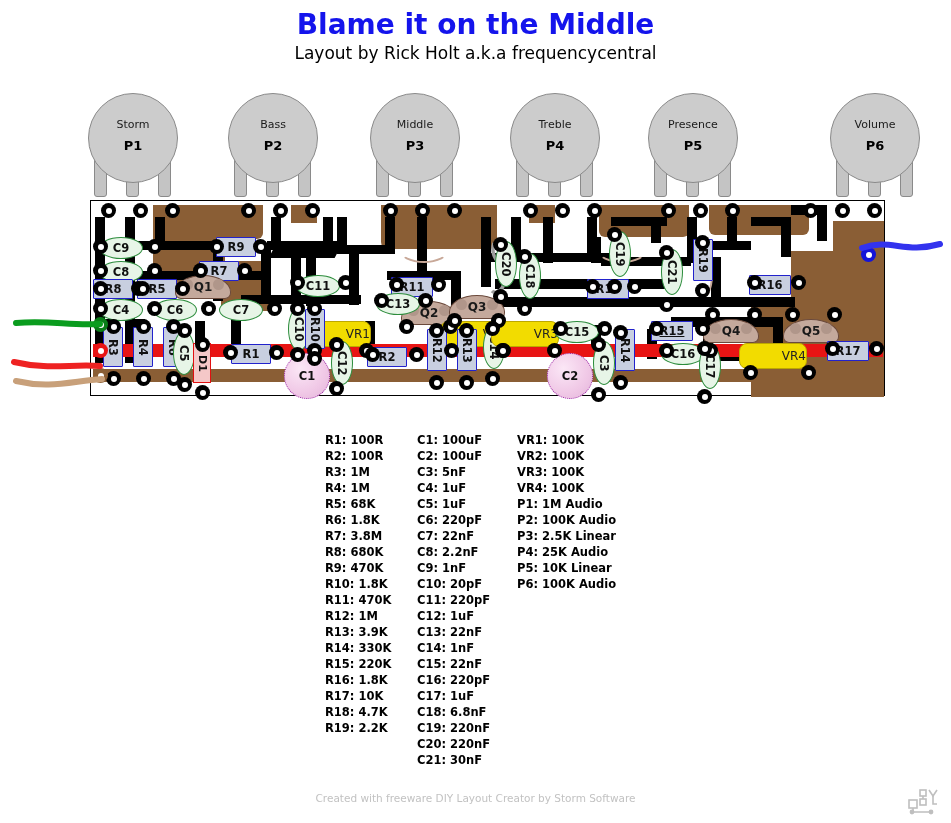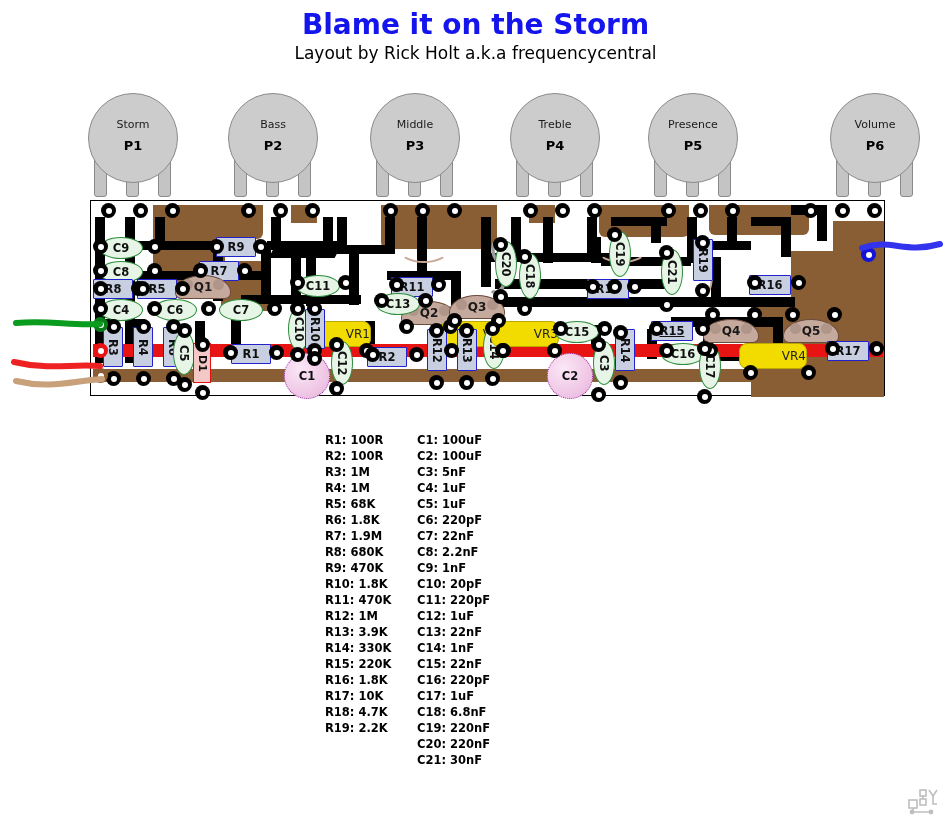--- a/index.html
+++ b/index.html
@@ -83,21 +83,21 @@
   #col-v{width:120px;}
 
   
   #footer{position:absolute;left:0;top:791px;width:951px;text-align:center;
       font-size:10.5px;color:#c2c2c2;line-height:14px;}
   #logo{position:absolute;left:905px;top:786px;width:34px;height:30px;}
 </style>
 </head>
 <body>
 
-<div id="title-main">Blame it on the Storm</div>
+<div id="title-main">Blame it on the Middle</div>
 <div id="title-sub">Layout by Rick Holt a.k.a frequencycentral</div>
 
 <div id="pots">
     <div class="pot-wrap" style="left: 88px; top: 93px; width: 90px; height: 112px;">
       <div class="pot-lug" style="left:6px;"></div>
       <div class="pot-lug" style="left:38px;"></div>
       <div class="pot-lug" style="left:70px;"></div>
       <div class="pot-body"></div>
       <div class="pot-name">Storm</div>
       <div class="pot-num">P1</div>
@@ -513,21 +513,21 @@
 </svg>
 
 <div id="bom">
   <div class="col" id="col-r">
       <div class="row">R1: 100R</div>
       <div class="row">R2: 100R</div>
       <div class="row">R3: 1M</div>
       <div class="row">R4: 1M</div>
       <div class="row">R5: 68K</div>
       <div class="row">R6: 1.8K</div>
-      <div class="row">R7: 1.9M</div>
+      <div class="row">R7: 3.8M</div>
       <div class="row">R8: 680K</div>
       <div class="row">R9: 470K</div>
       <div class="row">R10: 1.8K</div>
       <div class="row">R11: 470K</div>
       <div class="row">R12: 1M</div>
       <div class="row">R13: 3.9K</div>
       <div class="row">R14: 330K</div>
       <div class="row">R15: 220K</div>
       <div class="row">R16: 1.8K</div>
       <div class="row">R17: 10K</div>
@@ -550,23 +550,36 @@
       <div class="row">C13: 22nF</div>
       <div class="row">C14: 1nF</div>
       <div class="row">C15: 22nF</div>
       <div class="row">C16: 220pF</div>
       <div class="row">C17: 1uF</div>
       <div class="row">C18: 6.8nF</div>
       <div class="row">C19: 220nF</div>
       <div class="row">C20: 220nF</div>
       <div class="row">C21: 30nF</div>
     </div>
+  <div class="col" id="col-v">
+      <div class="row">VR1: 100K</div>
+      <div class="row">VR2: 100K</div>
+      <div class="row">VR3: 100K</div>
+      <div class="row">VR4: 100K</div>
+      <div class="row">P1: 1M Audio</div>
+      <div class="row">P2: 100K Audio</div>
+      <div class="row">P3: 2.5K Linear</div>
+      <div class="row">P4: 25K Audio</div>
+      <div class="row">P5: 10K Linear</div>
+      <div class="row">P6: 100K Audio</div>
+    </div>
 </div>
 
 <div id="footer">
+  <div>Created with freeware DIY Layout Creator by Storm Software</div>
 </div>
 <svg id="logo" viewBox="0 0 34 30">
   <g stroke="#bfbfbf" stroke-width="1.6" fill="none">
     <rect x="4" y="14" width="8" height="8"></rect>
     <rect x="15" y="4" width="6" height="6"></rect>
     <rect x="15" y="13" width="6" height="6"></rect>
     <path d="M8 22 L8 26 L27 26"></path>
     <path d="M24 4 L28 10 L32 4"></path>
     <path d="M28 10 L28 18 L32 18"></path>
     <path d="M18 10 L18 13"></path>

